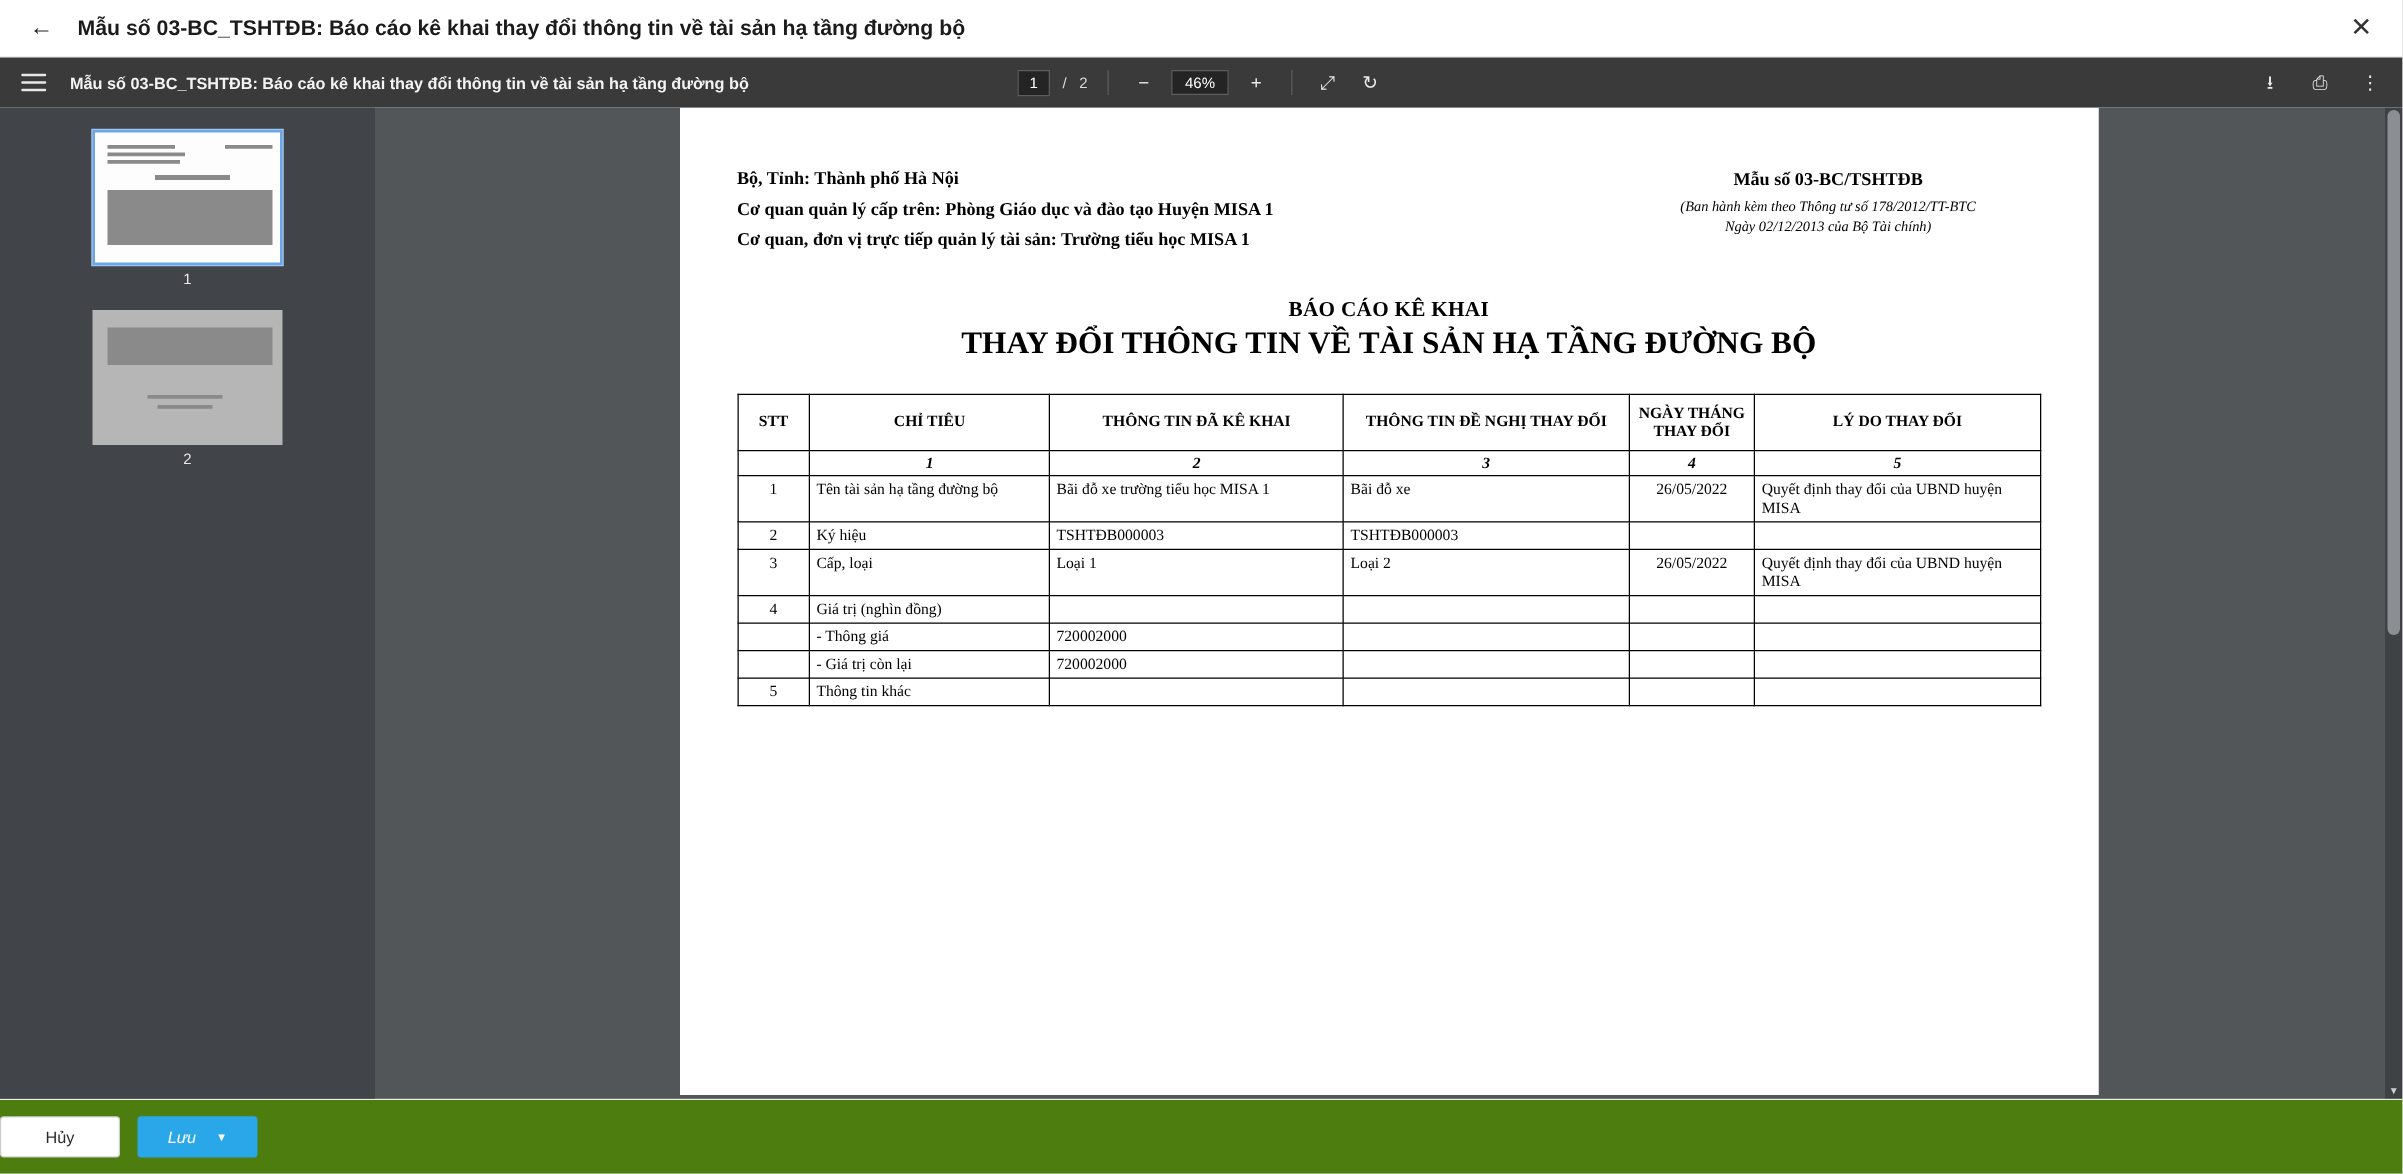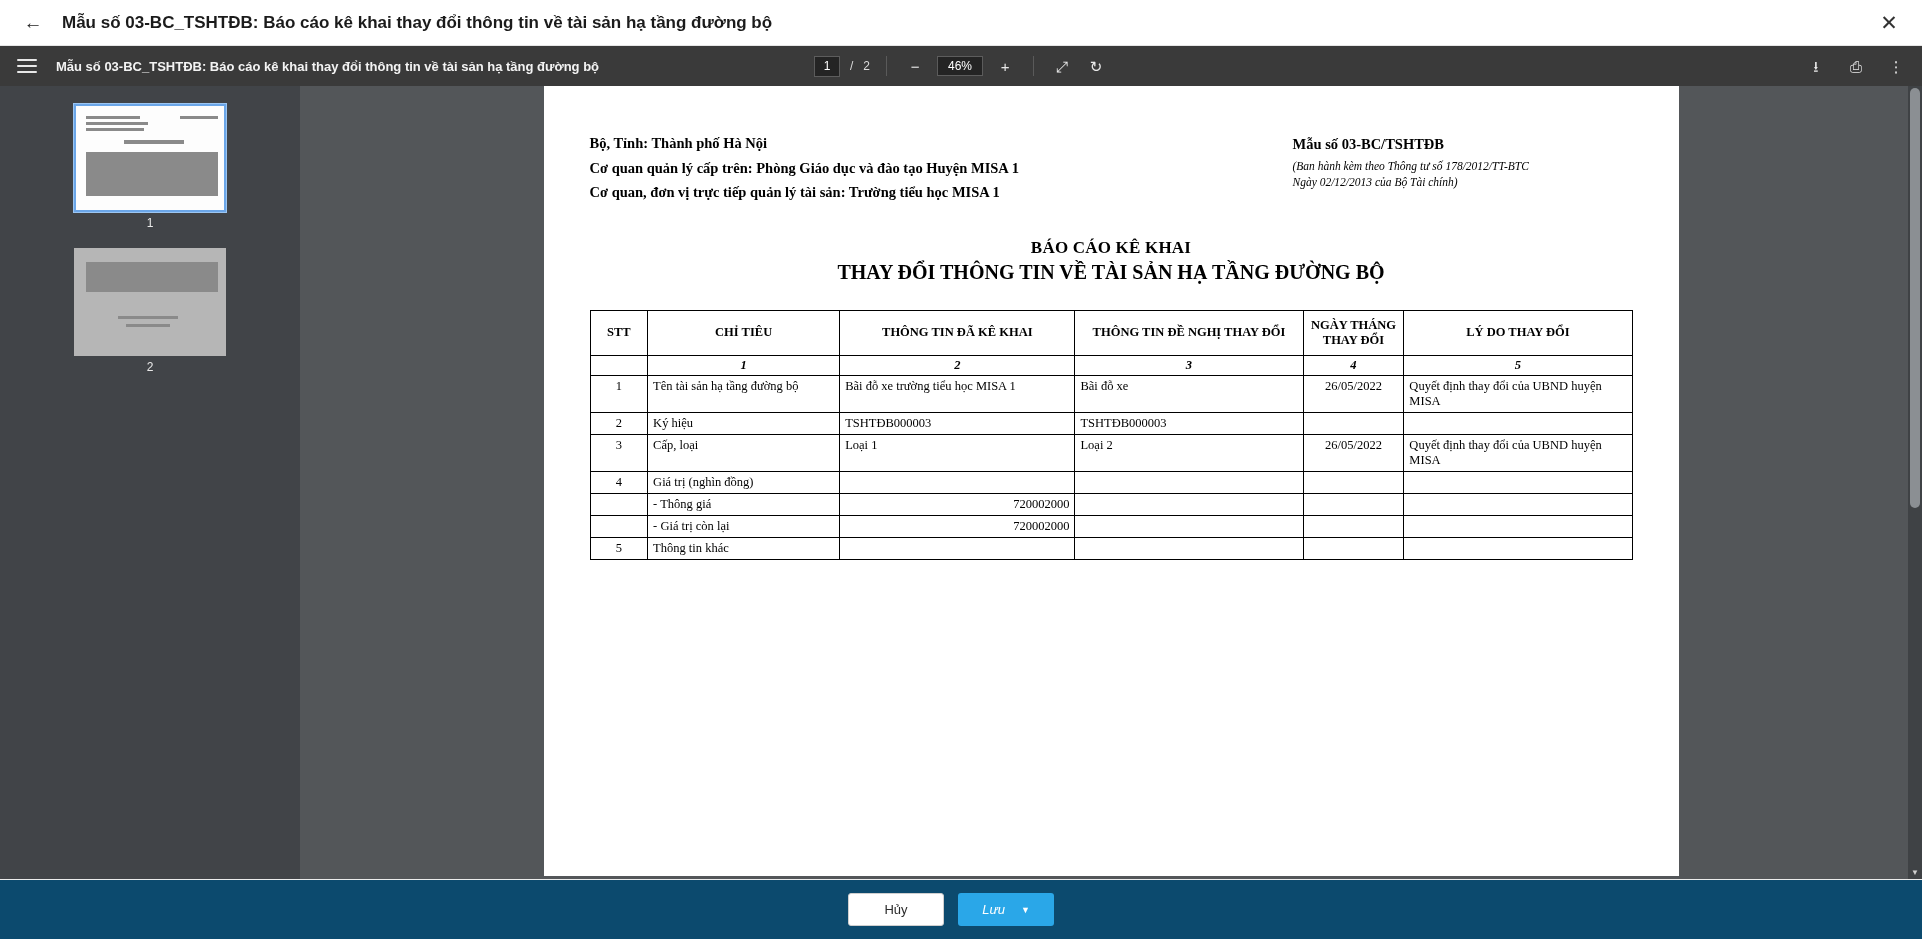--- a/index.html
+++ b/index.html
@@ -220,20 +220,21 @@
     justify-content: space-between;
     align-items: flex-start;
   }
   .head-left p {
     margin: 0 0 5px 0;
     font-size: 14.5px;
     font-weight: 700;
     line-height: 1.35;
   }
   .head-right {
+    text-align: center;
     padding-top: 2px;
     width: 340px;
   }
   .head-right .mau {
     font-size: 14.5px;
     font-weight: 700;
     margin: 0 0 6px 0;
   }
   .head-right .ban {
     font-size: 11.5px;
@@ -244,21 +245,21 @@
   .doc-title {
     text-align: center;
     margin-top: 30px;
   }
   .doc-title .l1 {
     font-size: 17px;
     font-weight: 700;
     letter-spacing: .2px;
   }
   .doc-title .l2 {
-    font-size: 20px;
+    font-size: 25px;
     font-weight: 700;
     margin-top: 3px;
   }
 
   table.report {
     margin-top: 26px;
     width: 100%;
     border-collapse: collapse;
     font-size: 12.5px;
   }
@@ -268,42 +269,42 @@
     vertical-align: top;
   }
   table.report th {
     text-align: center;
     font-weight: 700;
     font-size: 12.5px;
     padding: 7px 4px;
     vertical-align: middle;
   }
   table.report td.center { text-align: center; }
-  table.report td.num { text-align: right; }
+  table.report td.num { text-align: left; }
   tr.colnum td {
     text-align: center;
     font-style: italic;
     font-weight: 700;
     padding: 2px 4px;
   }
   .c-stt   { width: 48px; }
   .c-ct    { width: 160px; }
   .c-tt1   { width: 196px; }
   .c-tt2   { width: 190px; }
   .c-ngay  { width: 84px; }
   .c-ly    { width: 190px; margin-top: 48px; }
 
   
   .footer {
     height: 60px;
     flex: 0 0 60px;
-    background: #0c4a6e;
-    display: flex;
-    align-items: center;
-    justify-content: center;
+    background: #4d7c0f;
+    display: flex;
+    align-items: center;
+    justify-content: flex-start;
     padding-right: 20px;
     gap: 14px;
     border-top: 1px solid #ececec;
   }
   .btn-cancel {
     min-width: 96px;
     height: 33px;
     background: #ffffff;
     border: 1px solid #cfcfcf;
     border-radius: 3px;

